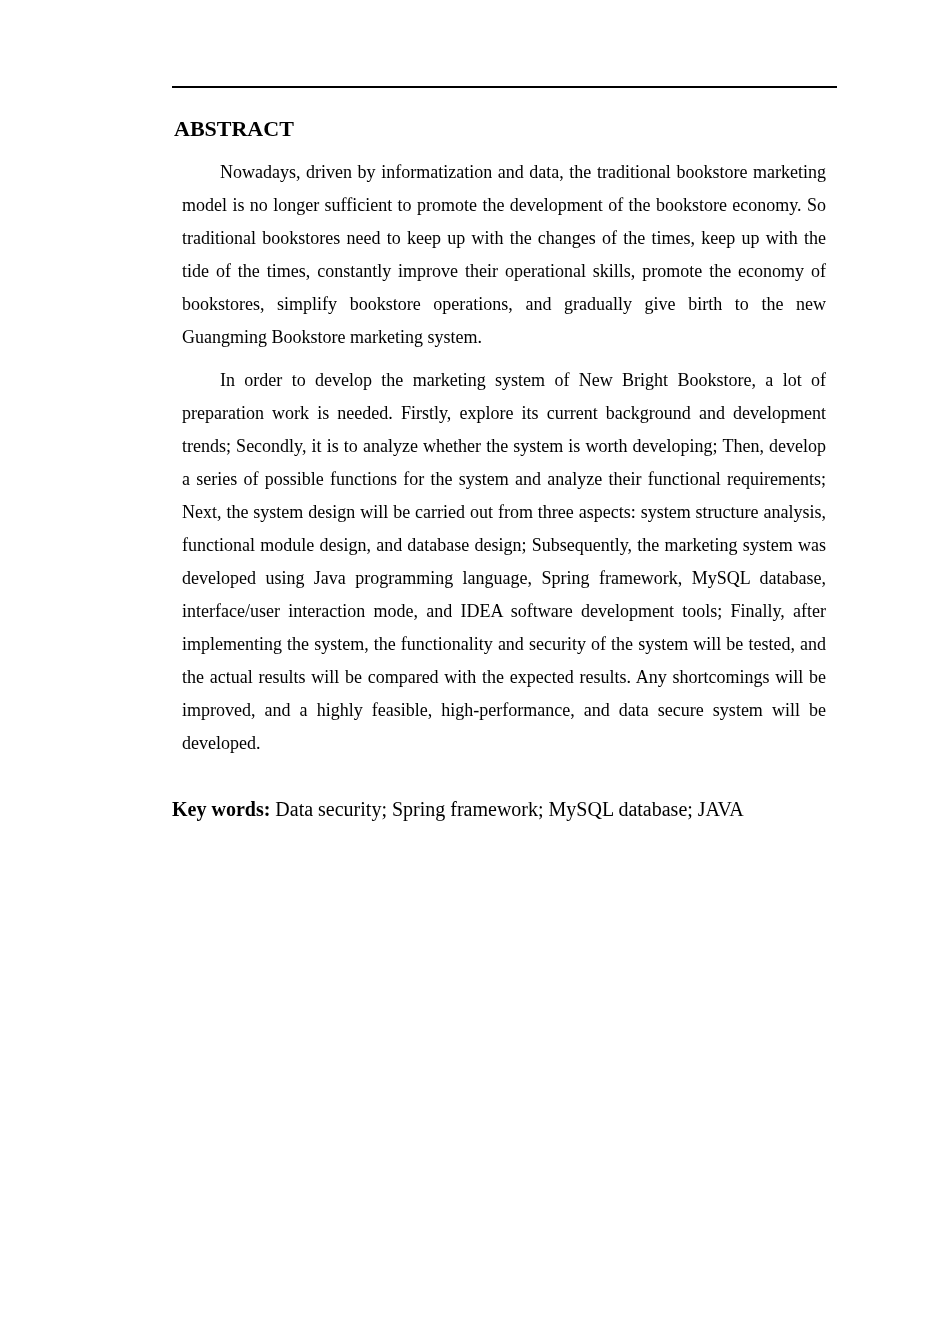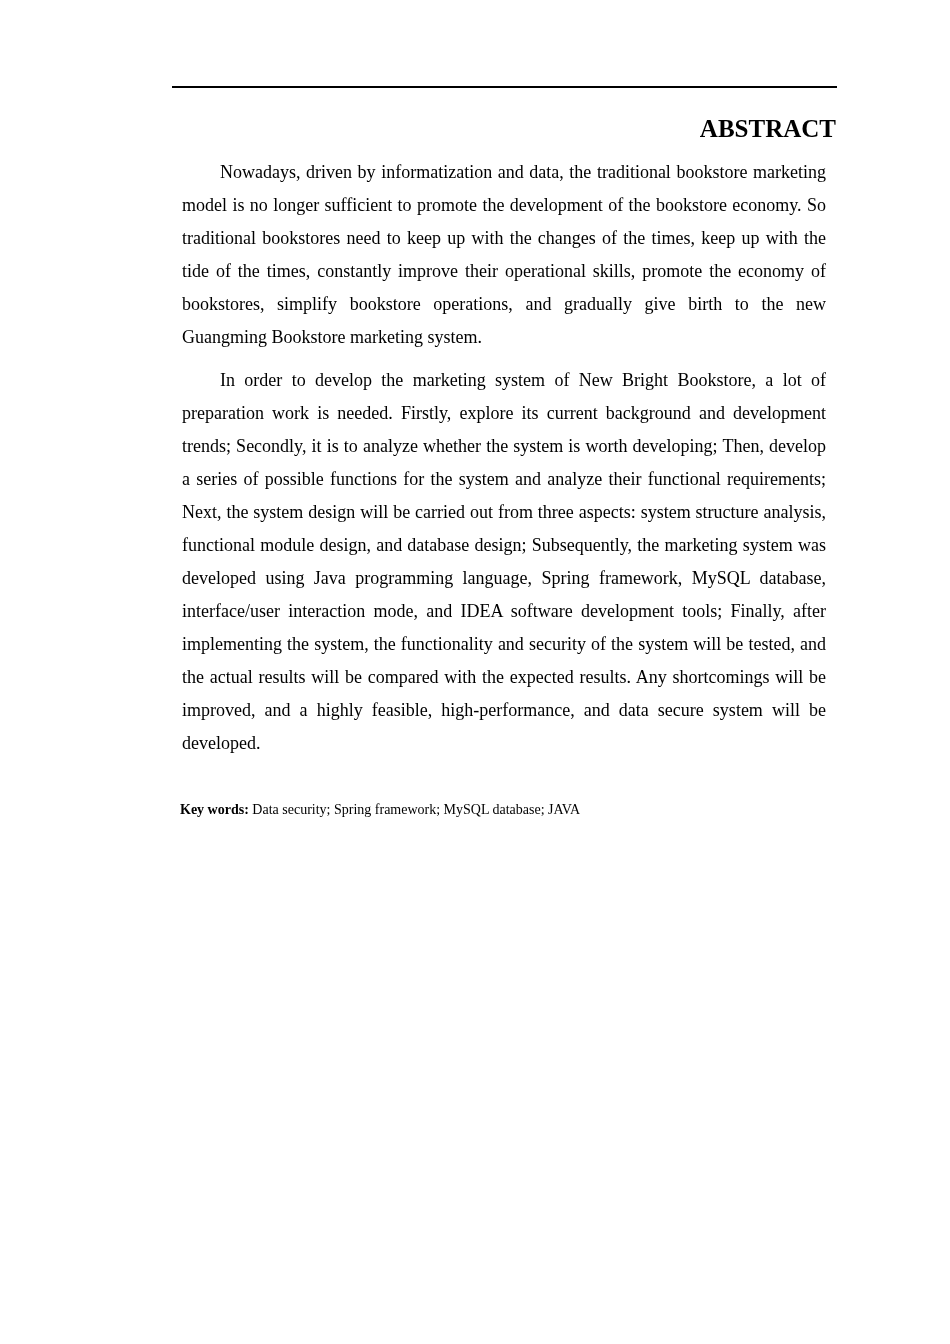--- a/index.html
+++ b/index.html
@@ -1,24 +1,24 @@
 <!DOCTYPE html>
 <html><head>
 <meta charset="utf-8">
 <style>
   html, body { margin: 0; padding: 0; background: #ffffff; }
   body { width: 950px; height: 1344px; position: relative; overflow: hidden;
          font-family: "Liberation Serif", "DejaVu Serif", serif; color: #000; }
   .rule { position: absolute; left: 172px; top: 86px; width: 665px; height: 0;
           border-top: 2px solid #000; }
   .content { position: absolute; left: 172px; top: 112px; width: 664px; }
-  .title { text-align: right; font-weight: bold; font-size: 25px; line-height: 34px;
+  .title { text-align: left; font-weight: bold; font-size: 22px; line-height: 34px;
            margin: 0; padding-left: 2px; }
   .para { font-size: 18px; line-height: 33px; text-align: justify; text-indent: 38px; margin: 10px; }
-  .keywords { font-size: 14px; line-height: 33px; margin: 33px 0 0 8px; }
+  .keywords { font-size: 20px; line-height: 33px; margin: 33px 0 0 0; }
   .kw-label { font-weight: bold; }
 </style>
 </head>
 <body>
 
 <div class="rule"></div>
 
 <div class="content">
   <h1 class="title">ABSTRACT</h1>
   <p class="para">Nowadays, driven by informatization and data, the traditional bookstore marketing model is no longer sufficient to promote the development of the bookstore economy. So traditional bookstores need to keep up with the changes of the times, keep up with the tide of the times, constantly improve their operational skills, promote the economy of bookstores, simplify bookstore operations, and gradually give birth to the new Guangming Bookstore marketing system.</p>

